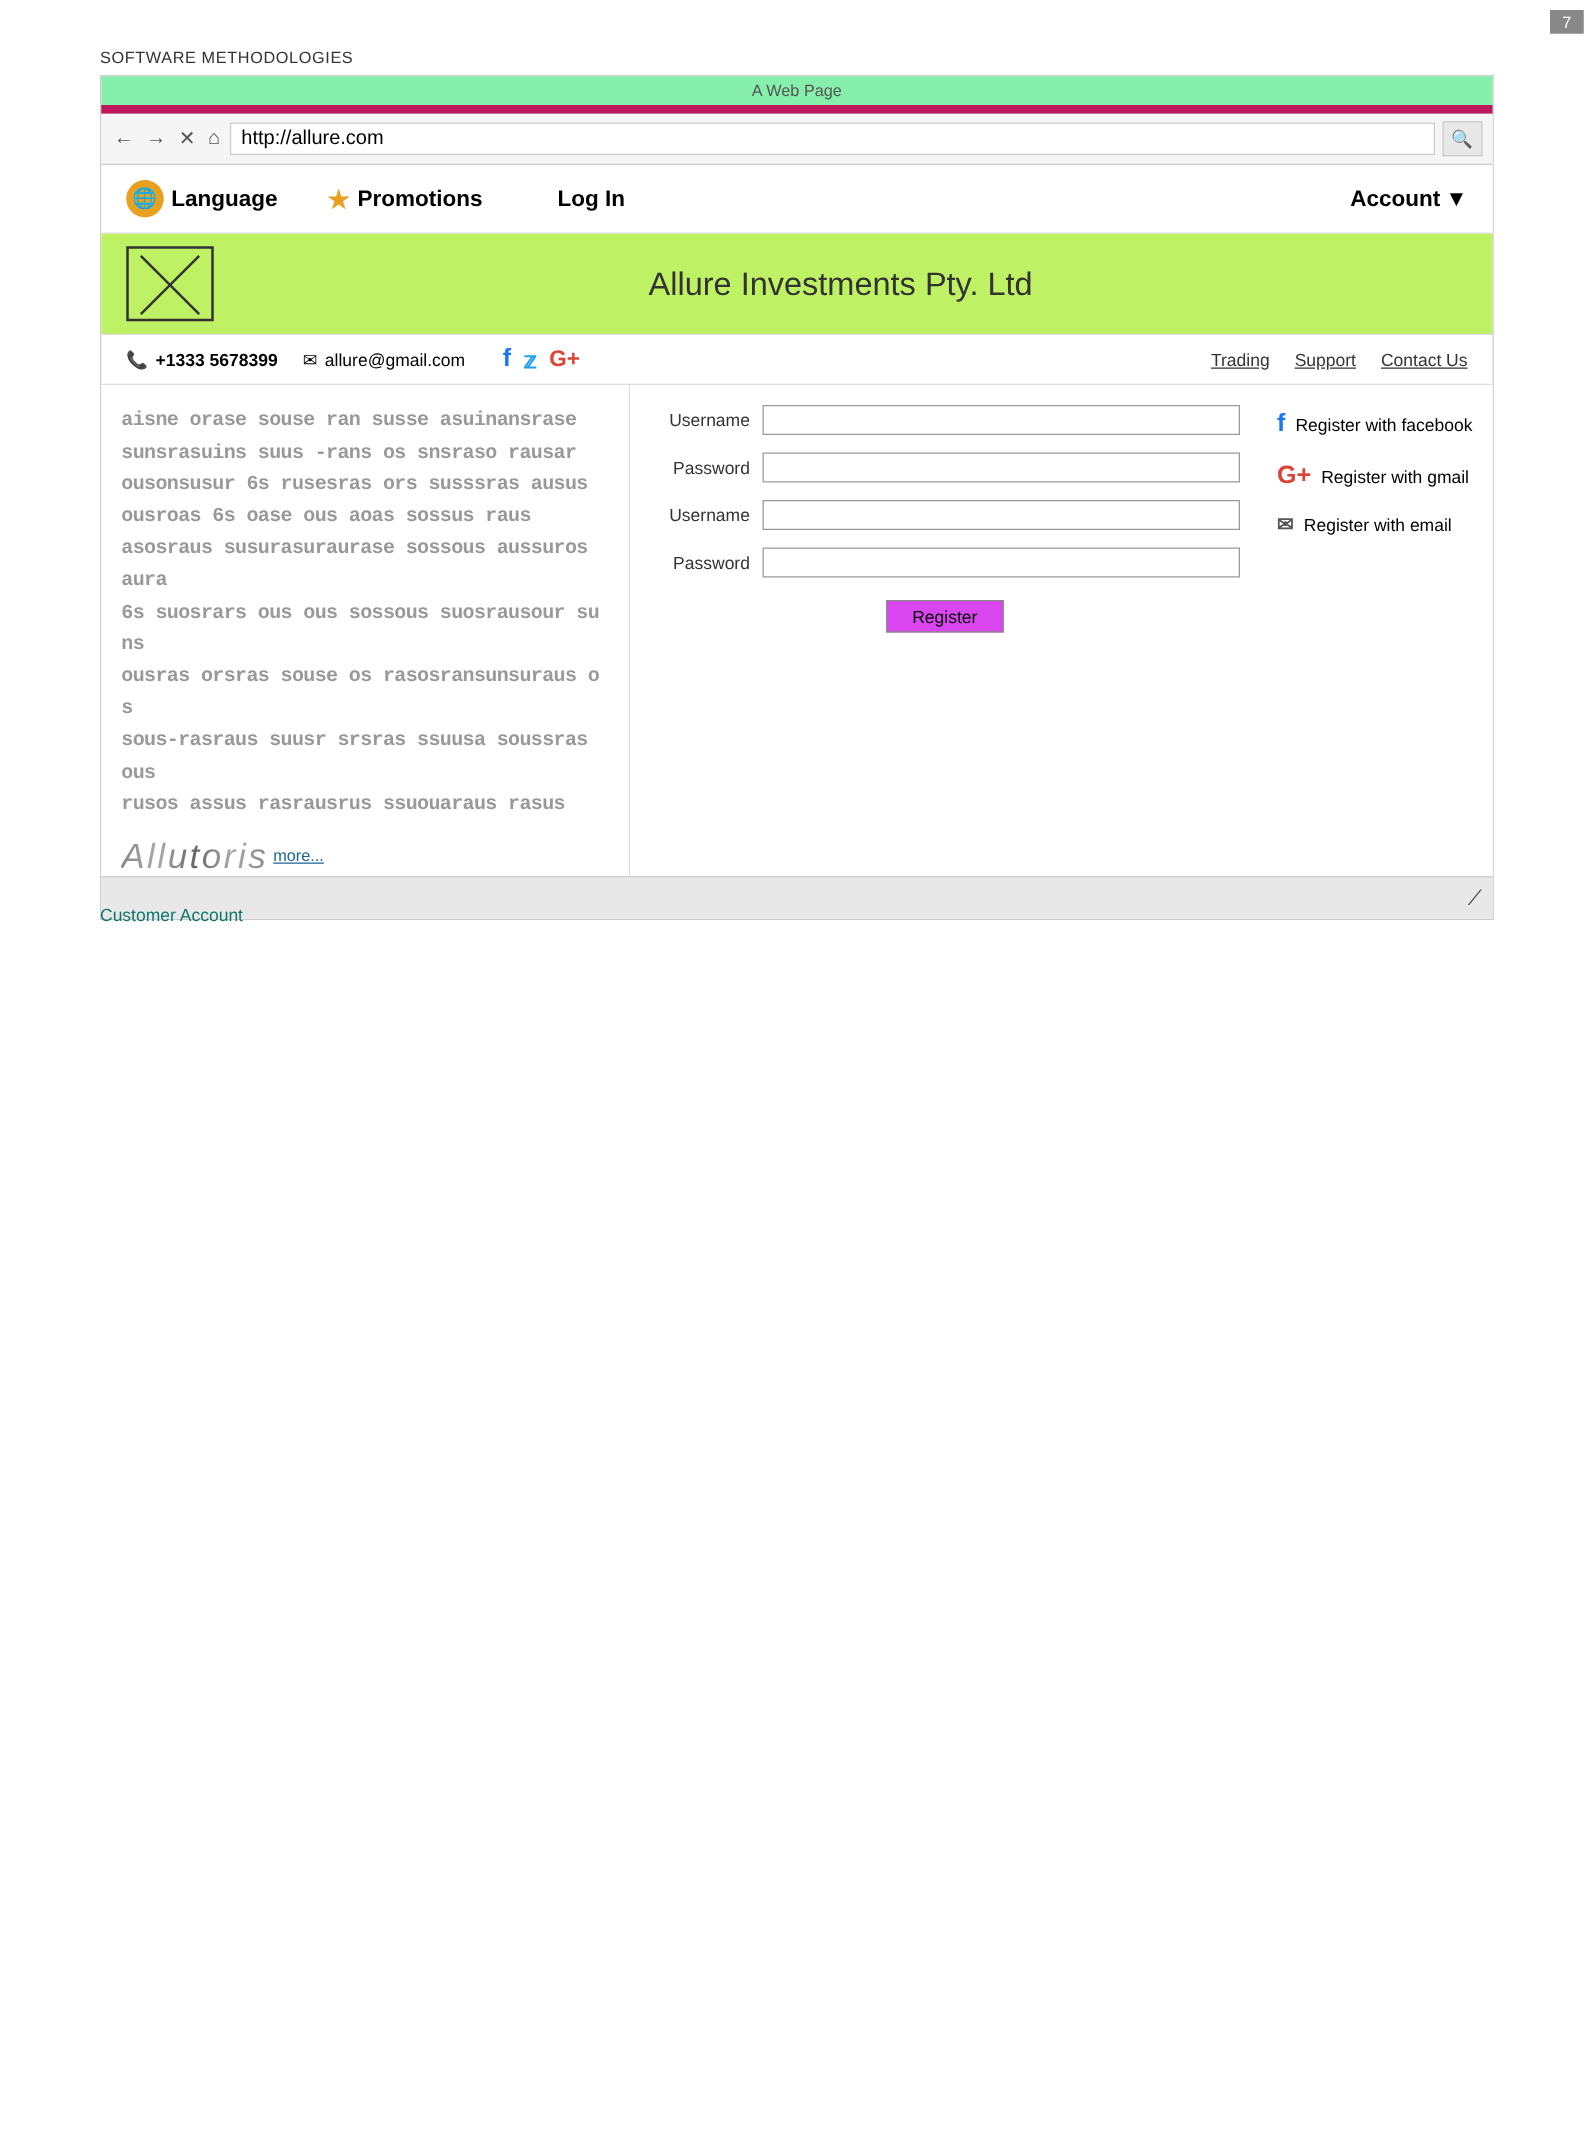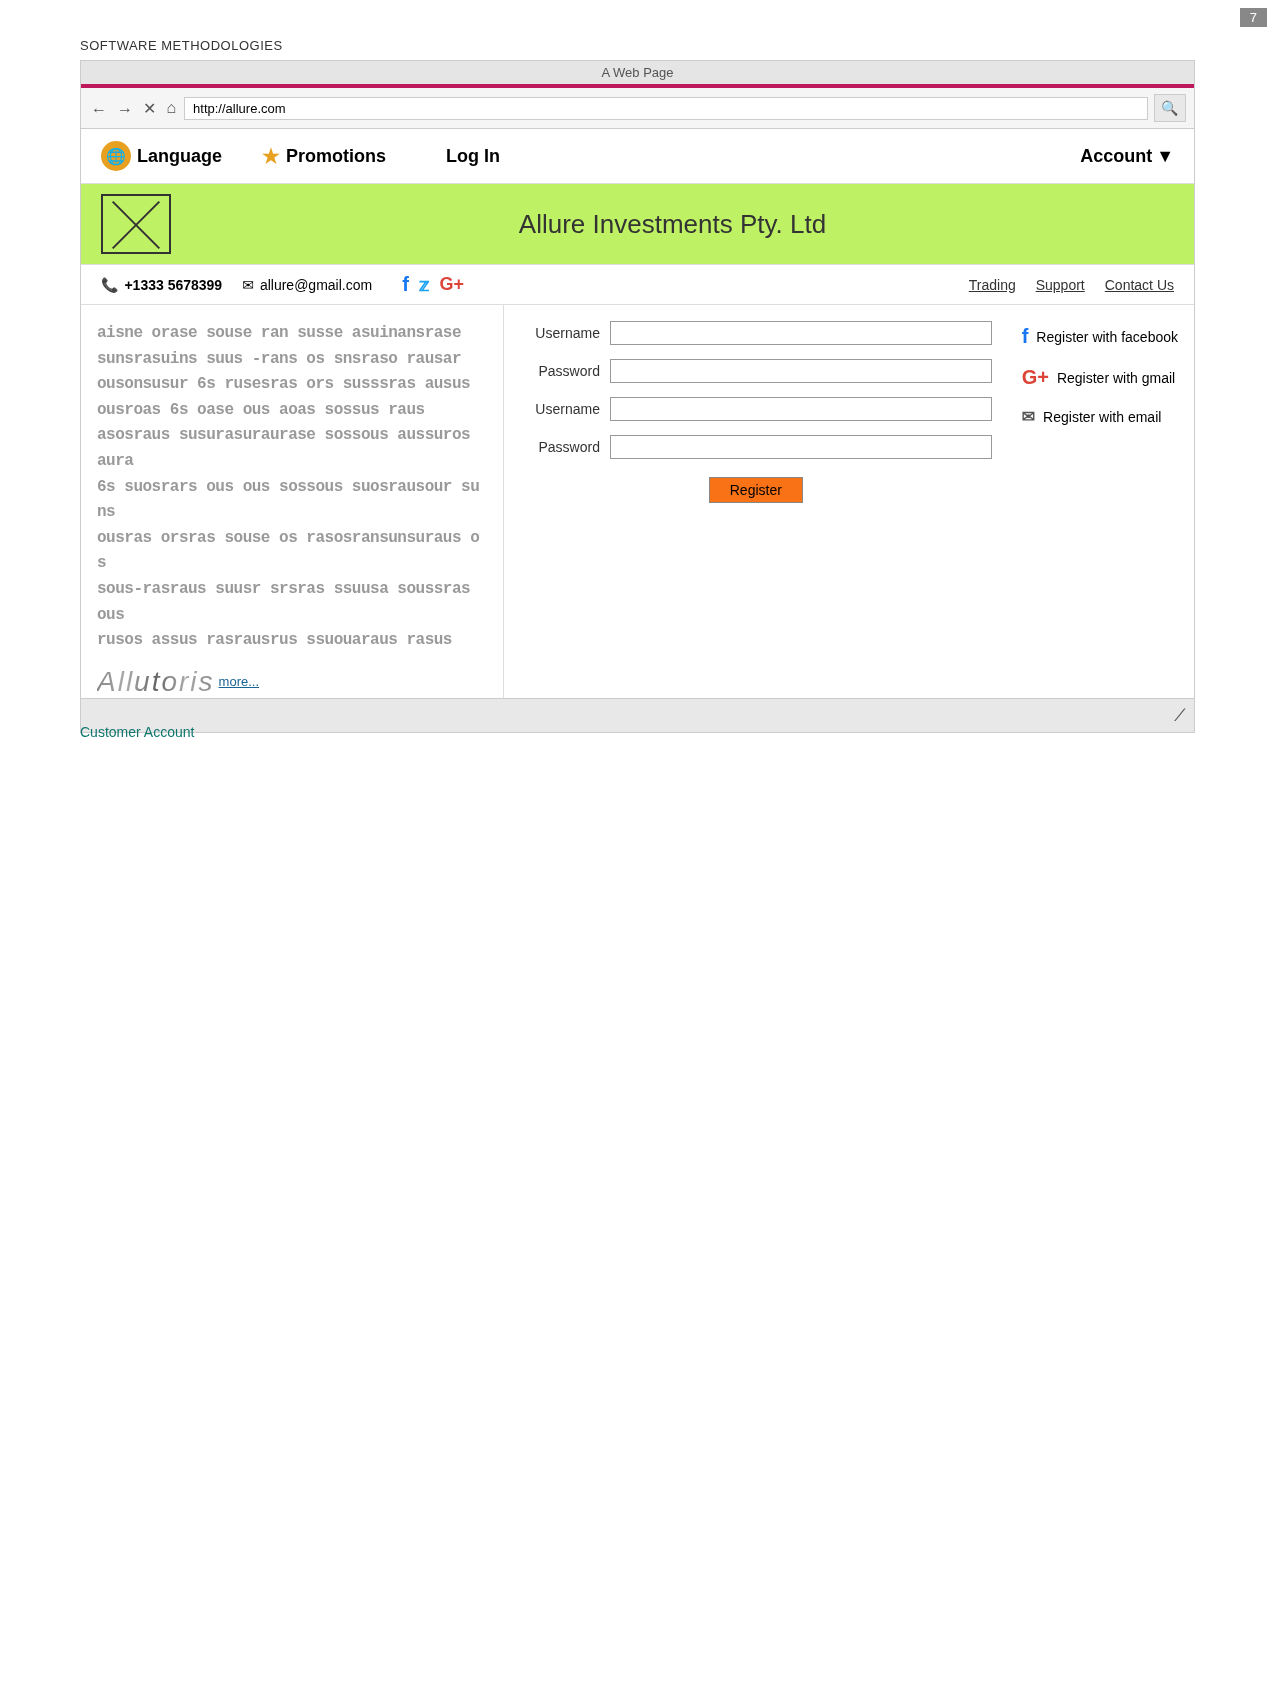--- a/index.html
+++ b/index.html
@@ -37,26 +37,26 @@
       position: absolute;
       top: 60px;
       left: 80px;
       right: 80px;
       border: 1.5px solid #ccc;
       background: #fff;
     }
 
     
     .browser-titlebar {
-      background: #e5e5e5;
+      background: #86efac;
       text-align: center;
       padding: 4px 0;
       font-size: 13px;
       color: #555;
-      border-bottom: 4px solid #be185d;
+      border-bottom: 7px solid #be185d;
     }
 
     
     .browser-toolbar {
       display: flex;
       align-items: center;
       padding: 6px 8px;
       background: #f5f5f5;
       border-bottom: 1px solid #ccc;
       gap: 6px;
@@ -68,21 +68,21 @@
       color: #555;
       background: none;
       border: none;
       padding: 0 2px;
     }
 
     .browser-url-bar {
       flex: 1;
       border: 1px solid #ccc;
       padding: 3px 8px;
-      font-size: 13px;
+      font-size: 16px;
       background: #fff;
     }
 
     .browser-search-btn {
       width: 32px;
       height: 28px;
       background: #e8e8e8;
       border: 1px solid #ccc;
       display: flex;
       align-items: center;
@@ -341,21 +341,21 @@
     }
 
     .register-btn-row {
       display: flex;
       justify-content: center;
       margin-top: 4px;
     }
 
     .register-btn {
       padding: 4px 20px;
-      background: #f97316;
+      background: #d946ef;
       border: 1px solid #888;
       font-size: 14px;
       cursor: pointer;
     }
 
     
     .social-register {
       display: flex;
       flex-direction: column;
       gap: 18px;

